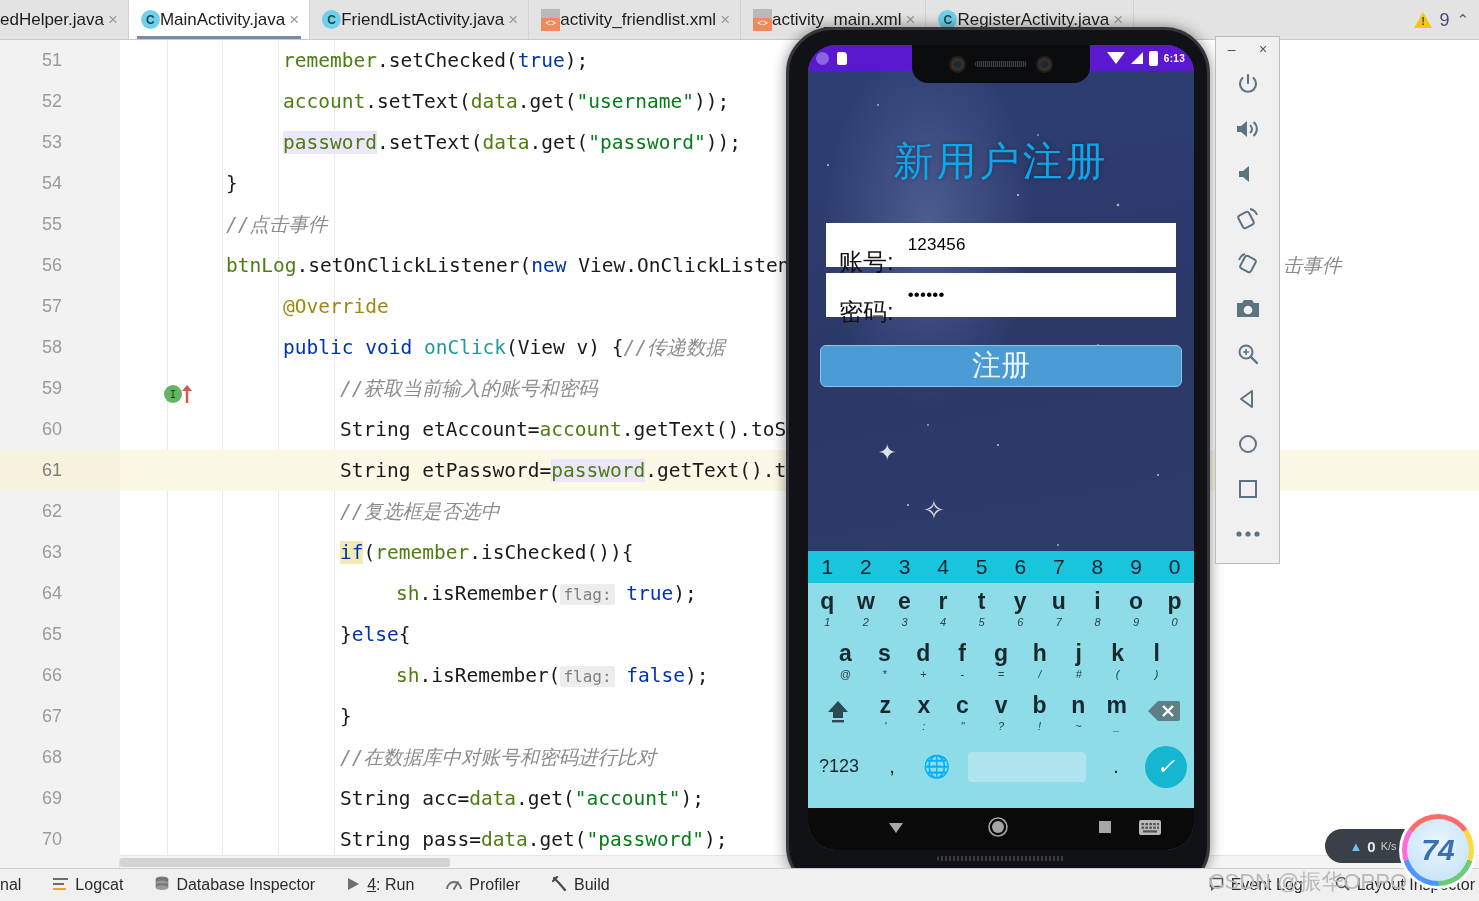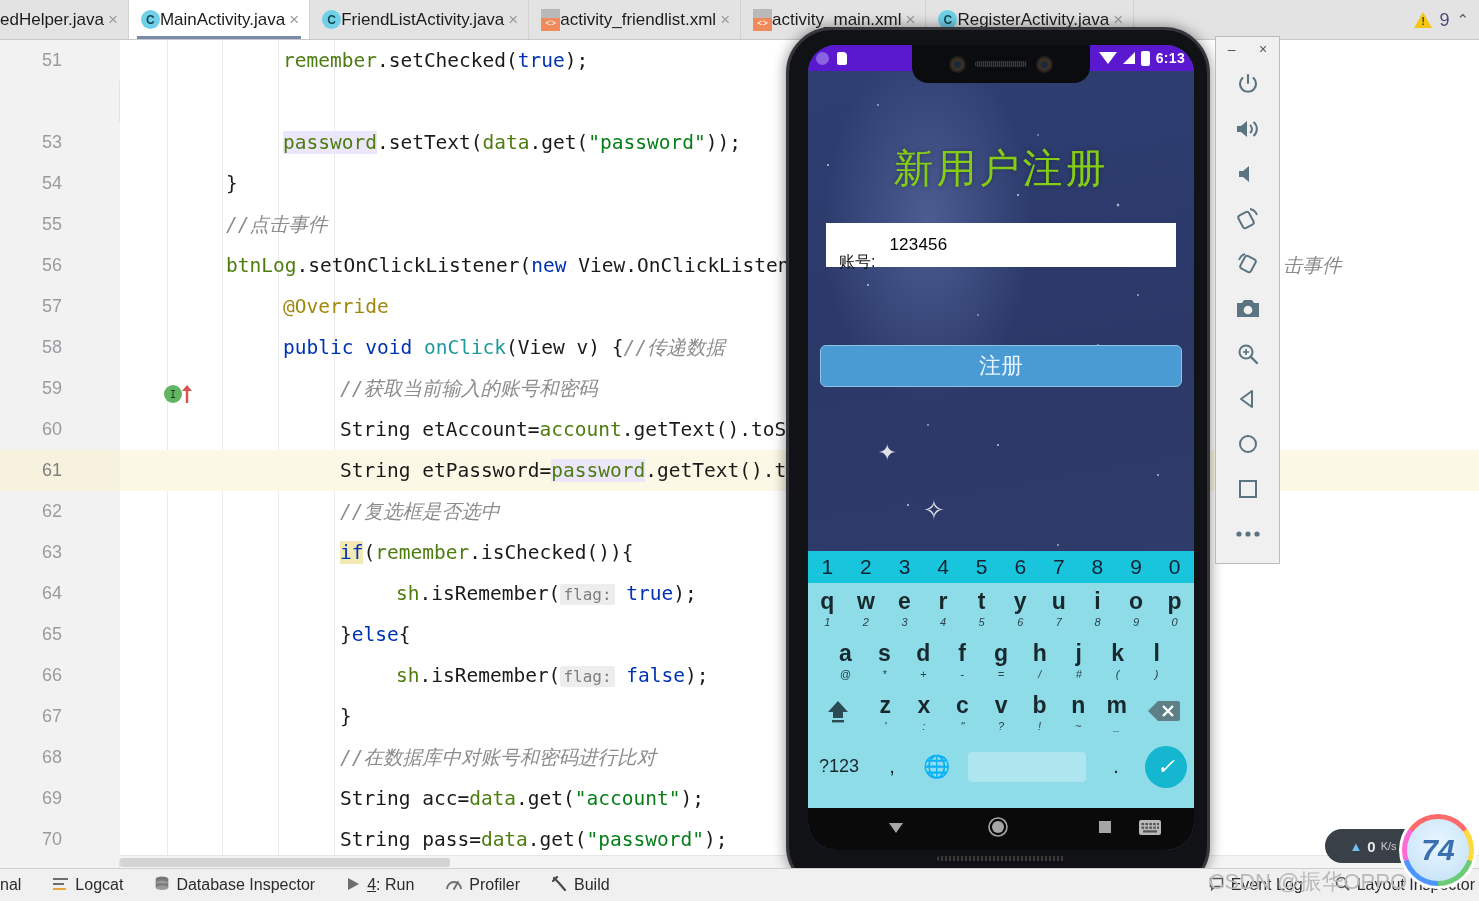--- a/index.html
+++ b/index.html
@@ -149,21 +149,21 @@
     background:#5a18cf; z-index:6;
     display:flex; align-items:center; color:#fff; font-size:13px;
   }
   .sb-left{ display:flex; align-items:center; gap:8px; padding-left:8px; width:105px;}
   .dot-purple{ width:13px;height:13px;border-radius:50%; background:#8a63e0;}
   .sim { width:10px;height:13px;background:#fff; border-radius:2px 4px 2px 2px;}
   .sb-right{ margin-left:auto; display:flex; align-items:center; gap:6px; padding-right:9px;}
   .wifi{ width:0;height:0;border-left:9px solid transparent;border-right:9px solid transparent;border-top:12px solid #fff;}
   .sig { width:0;height:0;border-left:12px solid transparent; border-bottom:12px solid #fff; }
   .batt{ width:9px;height:15px;background:#fff;border-radius:2px;}
-  .clock{ font-size:14px; font-weight:bold; letter-spacing:.3px;}
+  .clock{ font-size:10px; font-weight:bold; letter-spacing:.3px;}
 
   .appbg {
     position:absolute; left:0; top:0; width:100%; height:100%;
     background:
       radial-gradient(1.5px 1.5px at 20px 120px, #fff, transparent),
       radial-gradient(1.2px 1.2px at 70px 60px, #fff, transparent),
       radial-gradient(1.6px 1.6px at 140px 200px, #fff, transparent),
       radial-gradient(1.1px 1.1px at 230px 90px, #e8eeff, transparent),
       radial-gradient(1.8px 1.8px at 310px 160px, #fff, transparent),
       radial-gradient(1.3px 1.3px at 40px 330px, #fff, transparent),
@@ -179,39 +179,39 @@
       radial-gradient(1.2px 1.2px at 120px 380px, #fff, transparent),
       radial-gradient(ellipse 150px 260px at 120px 180px, rgba(150,170,230,.30), transparent 70%),
       linear-gradient(170deg,#2f3f73 0%, #2b3868 40%, #32406f 100%);
   }
   .star {position:absolute; color:#fff; font-size:16px; opacity:.85;}
   .planet{
     position:absolute; right:28px; bottom:172px; width:34px;height:34px;border-radius:50%;
     background:radial-gradient(circle at 35% 30%, #8d3a4e, #4a1726);
   }
   .apptitle{
-    position:absolute; left:0; top:96px; width:100%; text-align:center;
-    color:#84cc16; font-size:40px; letter-spacing:3px;
+    position:absolute; left:0; top:89px; width:100%; text-align:center;
+    color:#0ea5e9; font-size:40px; letter-spacing:3px;
     font-family:"DejaVu Sans", sans-serif;
     text-shadow:0 0 4px rgba(0,0,0,.35);
   }
   .field{
     position:absolute; left:18px; width:350px; height:44px;
     background:#ffffff; display:flex; align-items:center;
     padding-left:13px; gap:14px; font-size:18px; color:#151515;
   }
-  .field .lbl{ font-size:16px; color:#111;margin-top:34px; }
+  .field .lbl{ font-size:24px; color:#111;margin-top:34px; }
   .field .val{ font-size:17px; color:#000000; letter-spacing:.2px;}
   #f-acc{ top:178px; }
   #f-pwd{ top:228px; }
   .dots{ letter-spacing:2px; font-size:15px; }
   .regbtn{
     position:absolute; left:12px; top:300px; width:362px; height:42px;
     background:#4a9bd4; border:1px solid #8fc3e5; border-radius:6px;
-    color:#eaf5ff; font-size:22px; display:flex; align-items:center; justify-content:center;
+    color:#eaf5ff; font-size:29px; display:flex; align-items:center; justify-content:center;
   }
 
   
   .kbd{
     position:absolute; left:0; bottom:42px; width:100%; height:257px;
     background:#8ddce8;
   }
   .numrow{ height:32px; background:#19c5dd; display:flex; align-items:center;}
   .numrow span{ flex:1; text-align:center; font-size:21px; color:#123; }
   .krow{ display:flex; height:52px; align-items:center; }
@@ -342,20 +342,24 @@
     <div class="splitline" style="left:278px;"></div>
     <div class="splitline" style="left:334px;"></div>
 
     <div class="codearea">
 
       <div class="row" style="top:0px;position:absolute;width:100%">
         <div class="gutcell">51</div>
         <div class="codetxt"><span style="display:inline-block;width:163px"></span><span class="fld">remember</span>.setChecked(<span class="kw">true</span>);</div>
       </div>
 
+      <div class="row" style="top:41px;position:absolute;width:100%">
+        <div class="gutcell">52</div>
+        <div class="codetxt"><span style="display:inline-block;width:163px"></span><span class="fld">account</span>.setText(<span class="fld">data</span>.get(<span class="str">"username"</span>));</div>
+      </div>
 
       <div class="row" style="top:82px;position:absolute;width:100%">
         <div class="gutcell">53</div>
         <div class="codetxt"><span style="display:inline-block;width:163px"></span><span class="fld selw">password</span>.setText(<span class="fld">data</span>.get(<span class="str">"password"</span>));</div>
       </div>
 
       <div class="row" style="top:123px;position:absolute;width:100%">
         <div class="gutcell">54</div>
         <div class="fold">
           <svg width="14" height="16" viewBox="0 0 14 16">
@@ -525,20 +529,24 @@
           <span class="cam">
               <i></i>
             </span>
         </div>
 
         <div class="apptitle">新用户注册</div>
 
         <div class="field" id="f-acc">
           <span class="lbl">账号:</span>
           <span class="val">123456</span>
+        </div>
+        <div class="field" id="f-pwd">
+          <span class="lbl">密码:</span>
+          <span class="val dots">••••••</span>
         </div>
 
         <div class="regbtn">注册</div>
 
         <div class="kbd">
           <div class="numrow">
             <span>1</span>
             <span>2</span>
             <span>3</span>
             <span>4</span>

